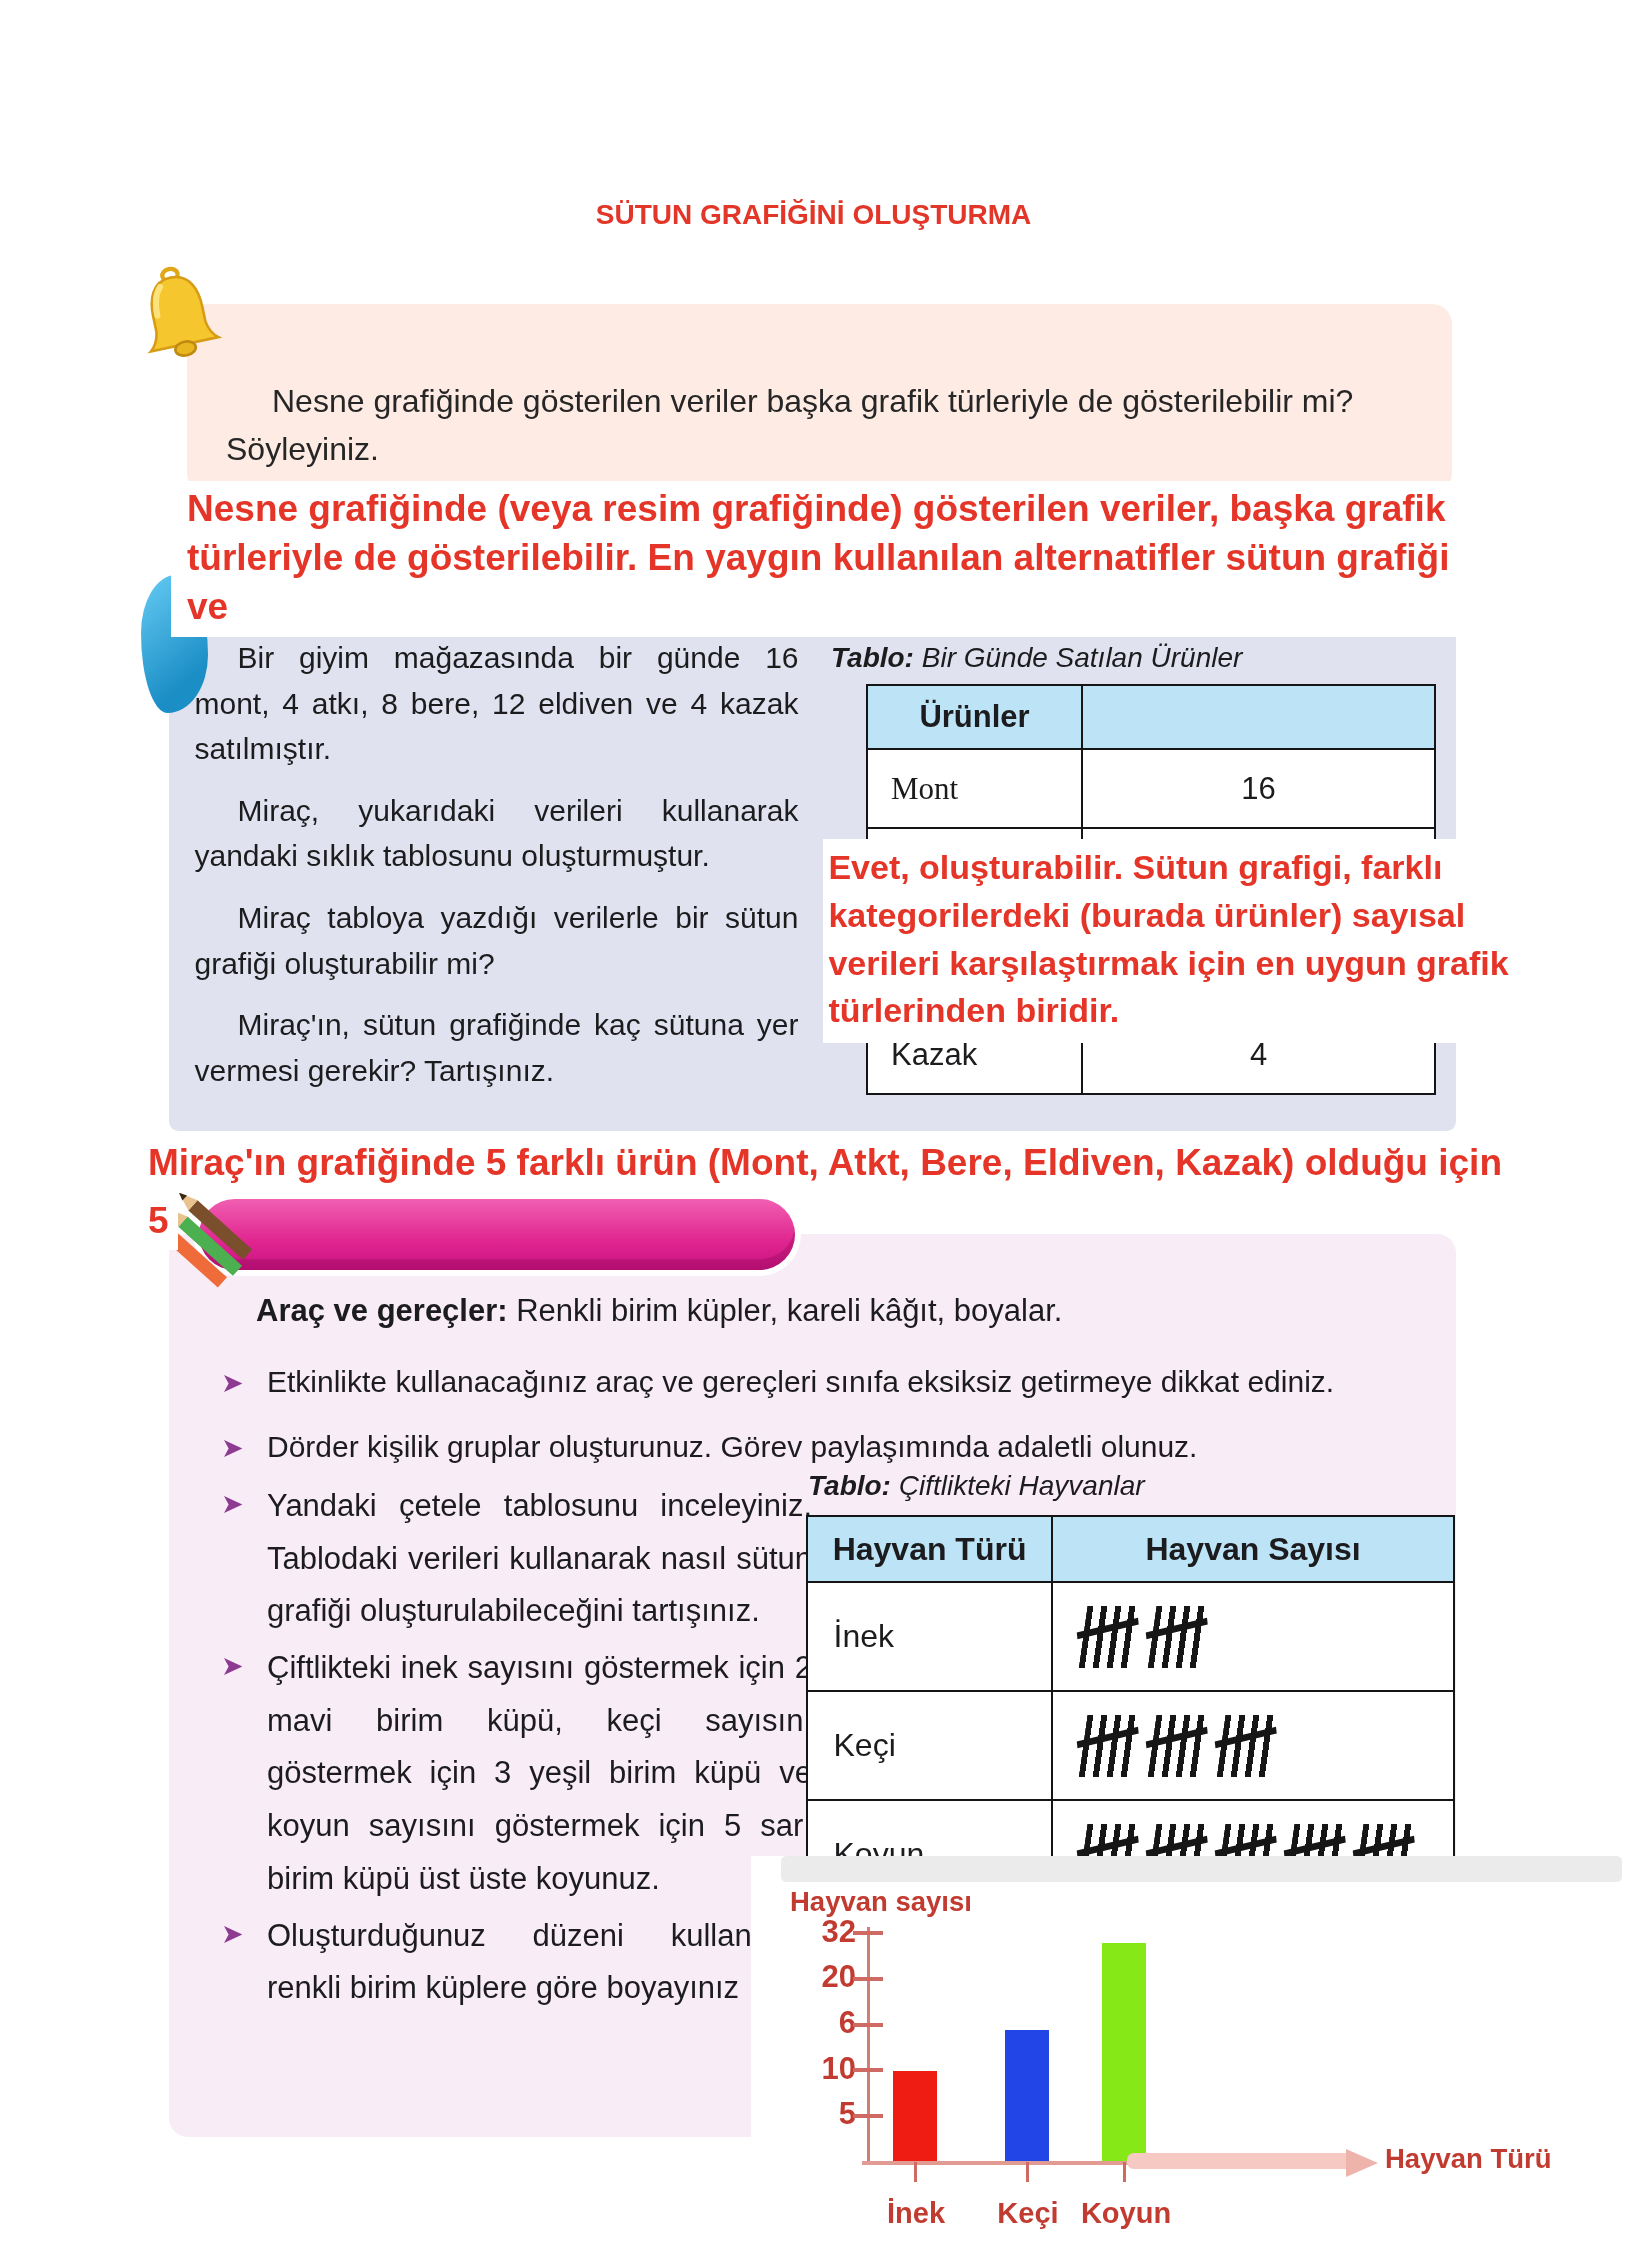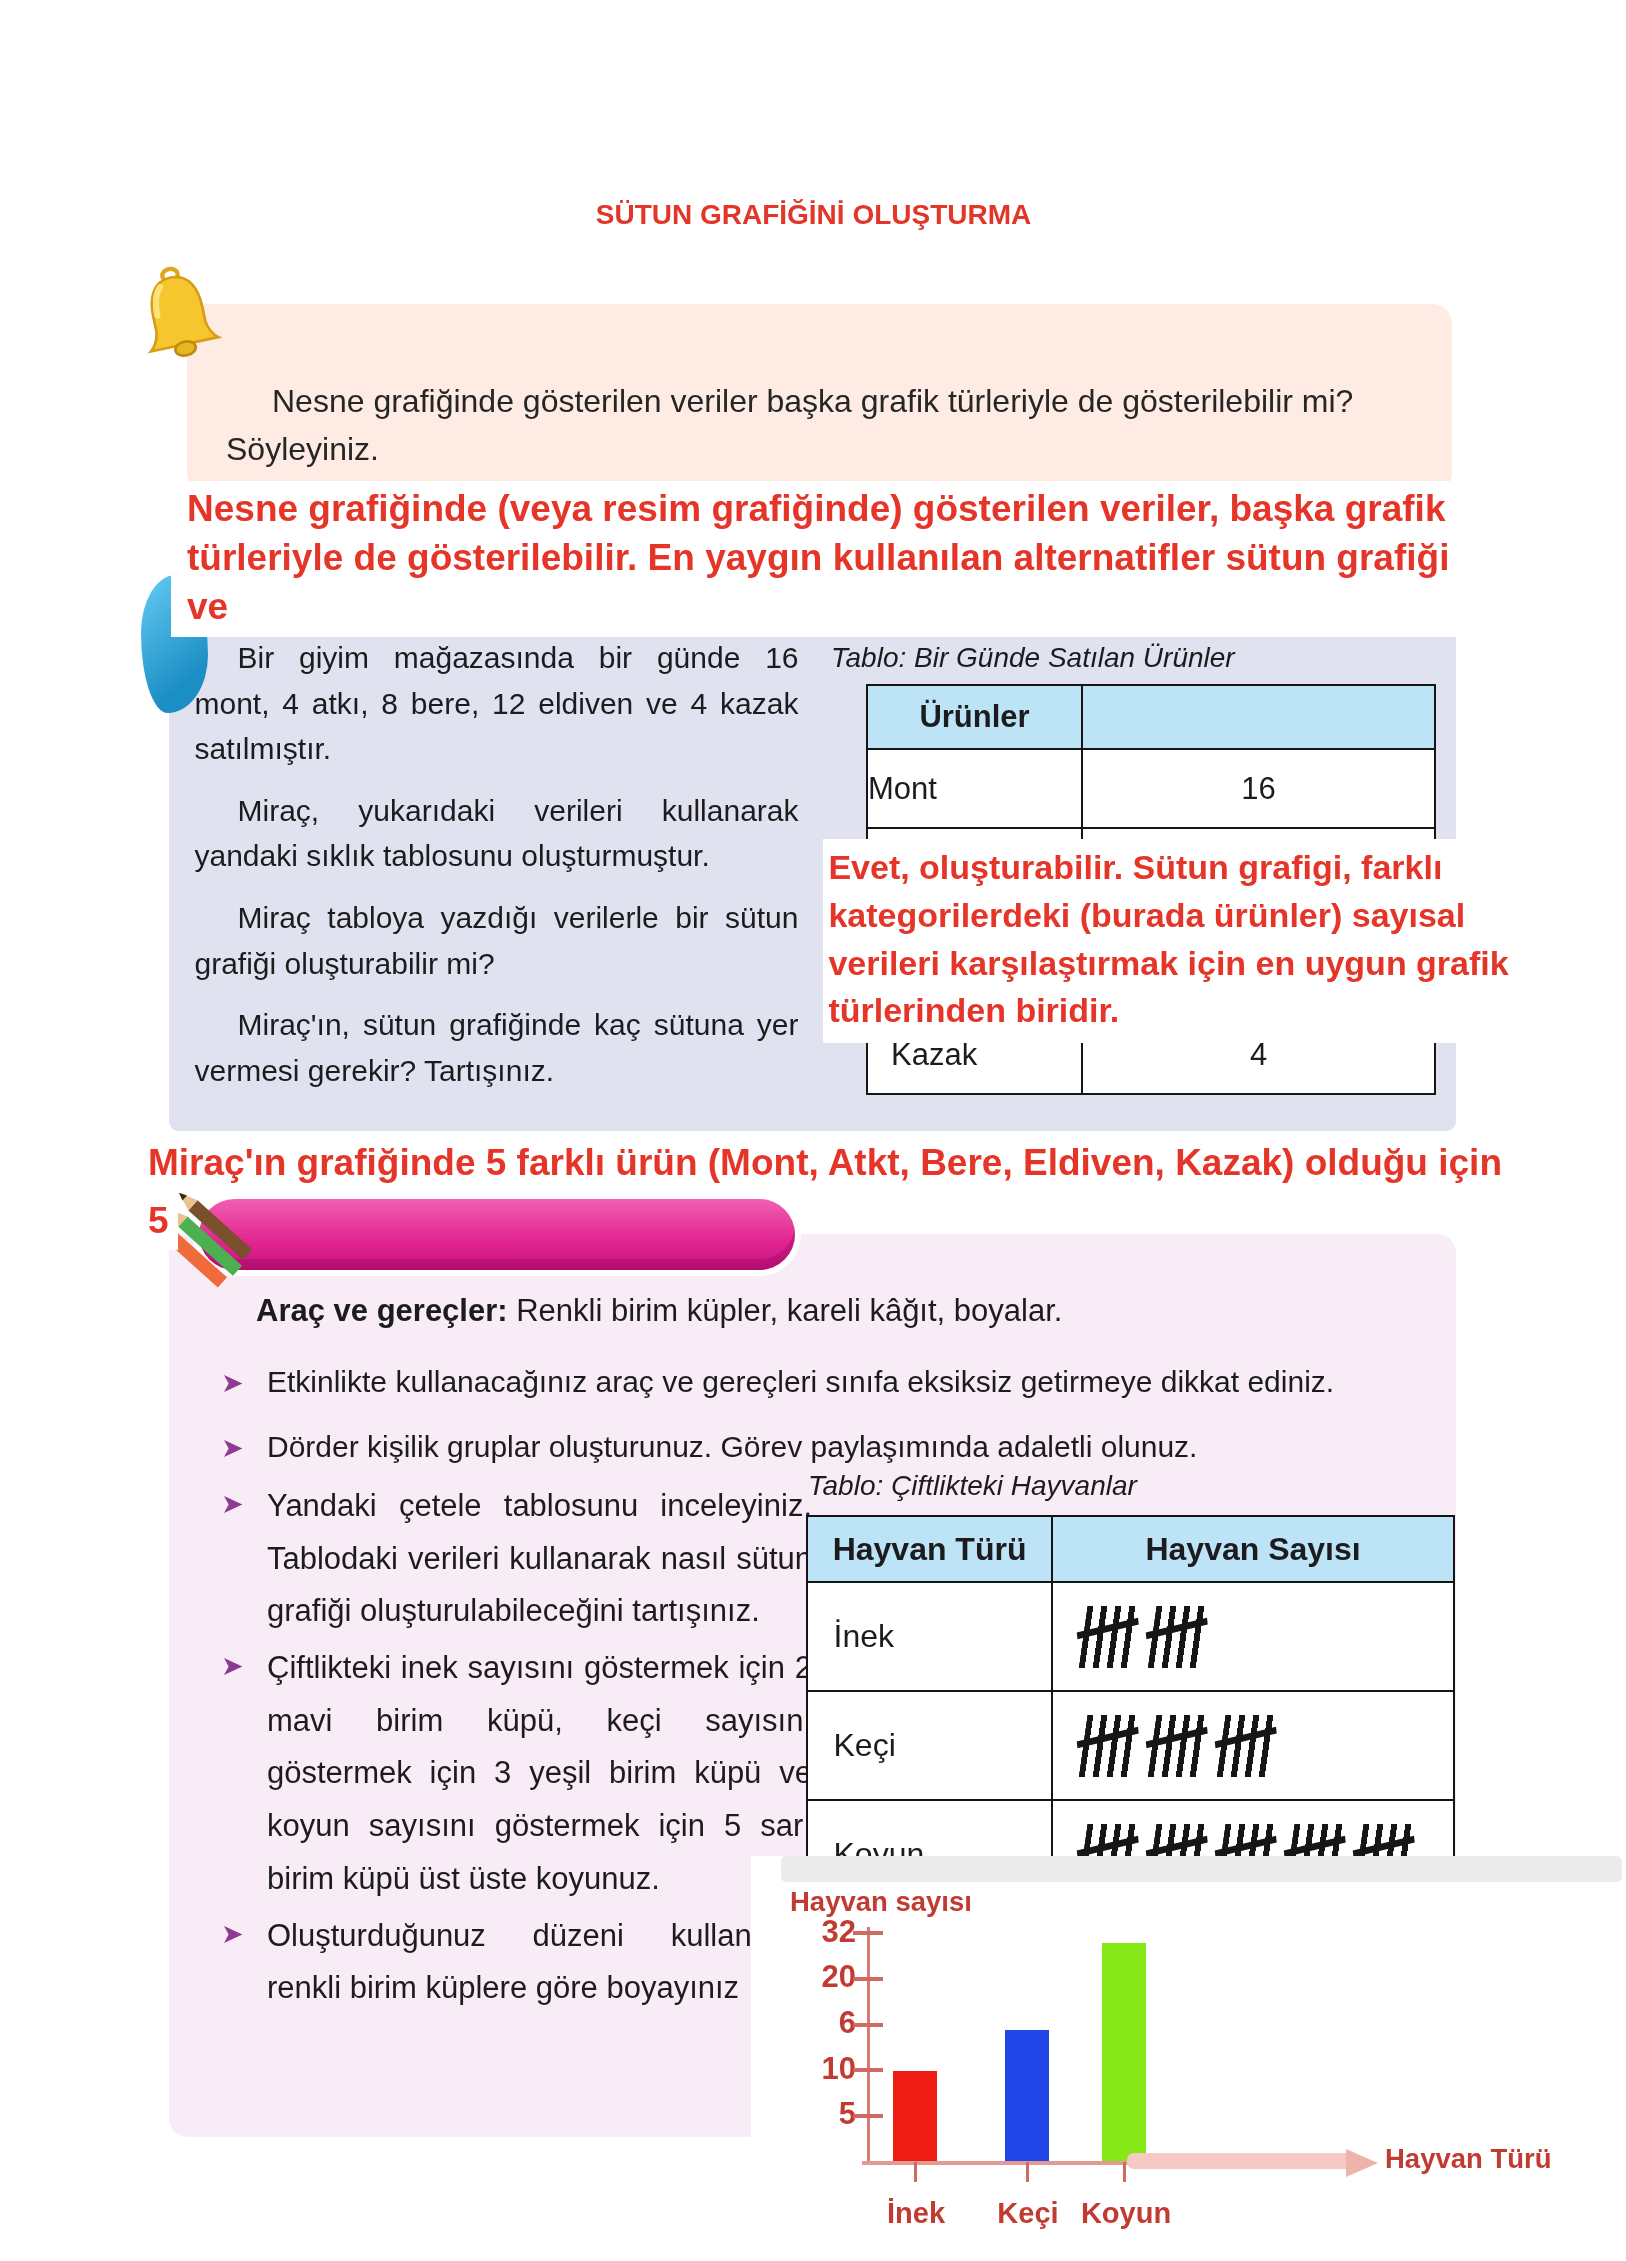--- a/index.html
+++ b/index.html
@@ -40,31 +40,31 @@
       border-radius:52% 48% 60% 40% / 42% 58% 42% 58%;}
 
   
   .lavender-box{position:absolute;left:169px;top:619px;width:1287px;height:512px;
       background:#e1e2ef;border-radius:9.4px;z-index:2;}
   .example-left{position:absolute;left:25.5px;top:16px;width:604px;font-size:30px;
       line-height:1.52;text-align:justify;}
   .example-left p{margin:0 0 16px 0;text-indent:43px;}
   .t-caption{position:absolute;font-size:28px;font-style:italic;color:#1c1c1e;white-space:nowrap;}
   .t1-caption{left:662px;top:23px;}
-  .t-caption b{font-weight:normal;}
+  .t-caption b{font-weight:bold;}
 
   .table1{position:absolute;left:697px;top:65px;width:570px;height:411px;
       border:2.7px solid #151515;background:#fff;display:flex;flex-direction:column;box-sizing:border-box;}
   .trow{display:flex;box-sizing:border-box;}
   .thead{height:64px;background:#bce4f6;border-bottom:2.7px solid #151515;font-weight:bold;font-size:31px;}
   .cell1{width:38%;display:flex;align-items:center;justify-content:center;
       border-right:2.7px solid #151515;box-sizing:border-box;}
   .cell2{flex:1;display:flex;align-items:center;justify-content:center;box-sizing:border-box;}
   .tbody-row{height:79px;font-size:31px;border-bottom:2.7px solid #151515;}
-  .tbody-row .cell1{justify-content:flex-start;}
+  .tbody-row .cell1{justify-content:flex-start;padding-left:23px;font-family:Liberation Serif, serif;}
   .tfill{flex:1;}
   .tlast{height:79px;font-size:31px;border-top:2.7px solid #151515;border-bottom:none;}
   .tlast .cell1{justify-content:flex-start;padding-left:23px;}
 
   
   .activity-box{position:absolute;left:169px;top:1234px;width:1287px;height:903px;
       background:#f8ecf6;border-radius:19px;z-index:1;}
   .pencils{position:absolute;left:148px;top:1190px;width:105px;height:111px;z-index:4;}
   .badge-activity{position:absolute;left:199px;top:1199px;width:596px;height:71px;border-radius:38px;
       background:linear-gradient(180deg,#f15fb2 0%,#e0258f 60%,#c81280 100%);

